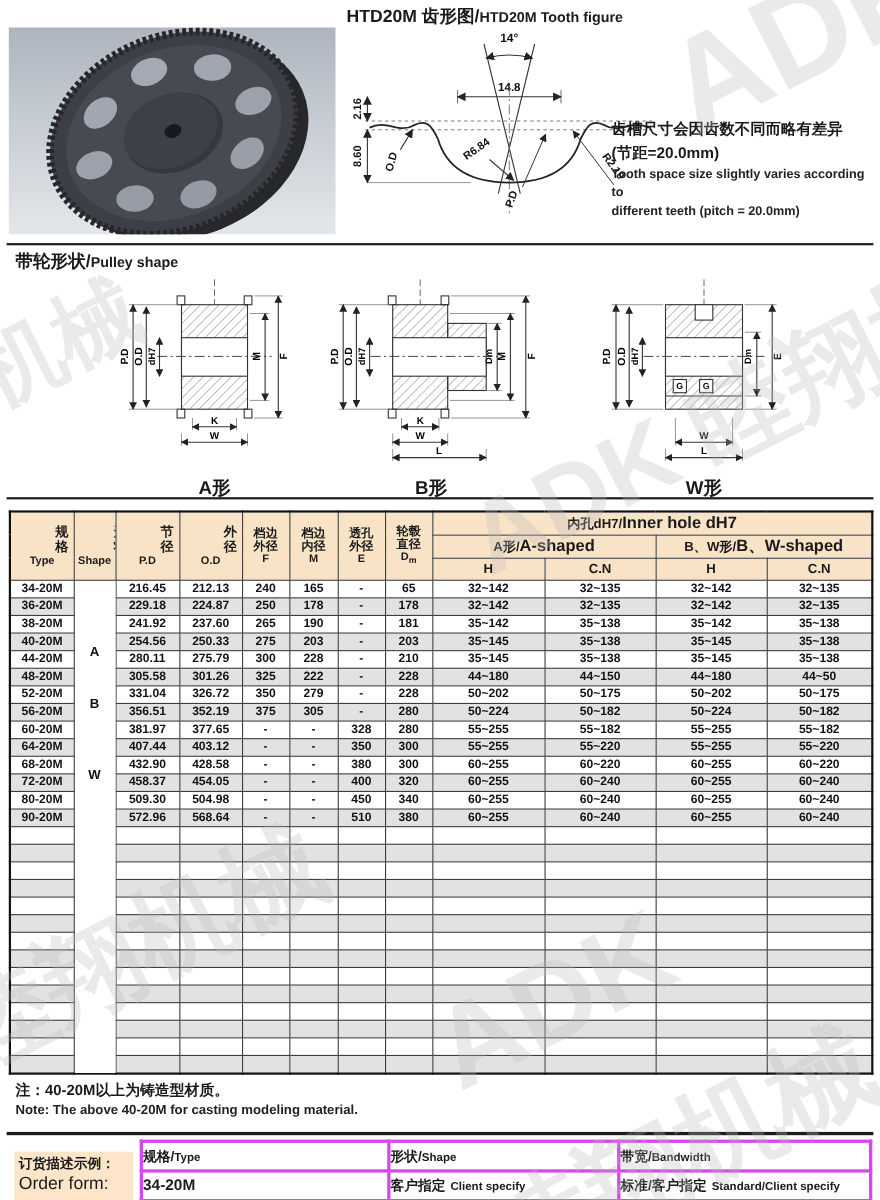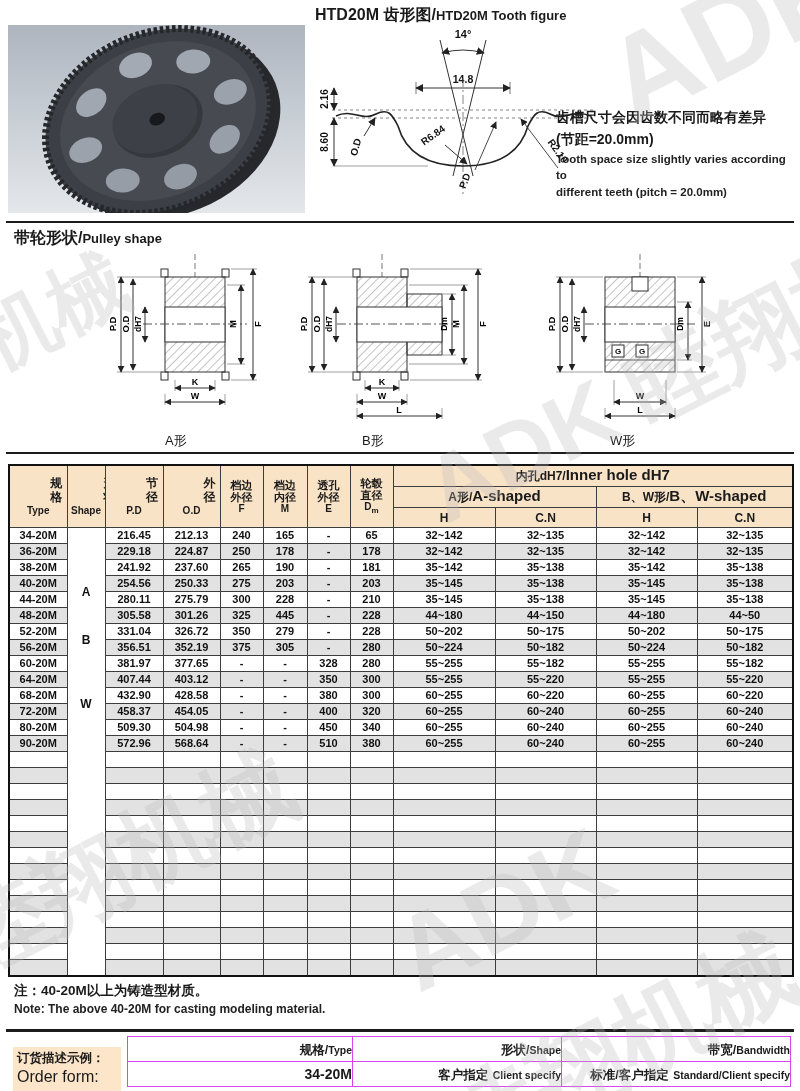--- a/index.html
+++ b/index.html
@@ -13,21 +13,21 @@
   .t-zh{font-size:16px;font-weight:bold;}
   .t-en{font-size:13px;font-weight:bold;}
   .tooth-note{left:556px;top:106px;width:240px;}
   .tooth-note .zh{font-size:14px;font-weight:bold;line-height:1.6;}
   .tooth-note .en{font-size:11.5px;font-weight:bold;line-height:1.45;color:#222;}
   .rule{left:6px;width:788px;height:2px;background:#1c1c1c;}
   .rule.thick{height:3px;}
 
   
   .sec-head{left:14px;top:228px;white-space:nowrap;}
-  .caption{top:432px;width:60px;text-align:left;font-size:13px;font-weight:normal;}
+  .caption{top:432px;width:60px;text-align:center;font-size:17px;font-weight:bold;}
 
   
   .tablewrap{left:8px;top:464px;}
   table.main{border-collapse:collapse;table-layout:fixed;width:784px;border:2px solid #111;}
   table.main th,table.main td{border:1px solid #3d3d3d;padding:0;text-align:center;vertical-align:middle;overflow:hidden;}
   table.main thead th{background:#f9e3c7;}
   .hr1{height:21px}.hr2{height:21px}.hr3{height:20px}
   .h-zh{display:block;font-size:12px;font-weight:bold;line-height:1.15;padding-left:36px;}
   .h-zh3{display:block;font-size:11px;font-weight:bold;line-height:1.1;}
   .h-en{display:block;font-size:10px;font-weight:bold;line-height:1.1;}
@@ -40,21 +40,21 @@
   td.shape-cell span{position:absolute;left:0;width:100%;height:16px;line-height:16px;font-size:12px;font-weight:bold;text-align:center;}
 
   
   .note-zh{left:14px;top:982px;font-size:13.5px;font-weight:bold;}
   .note-en{left:14px;top:1002px;font-size:12px;font-weight:bold;color:#222;}
   .of-label{left:13px;top:1047px;width:100px;height:44px;background:#fce5c9;padding:2px 4px;}
   .of-label .zh{font-size:12.5px;font-weight:bold;line-height:1.5;}
   .of-label .en{font-size:16px;font-weight:normal;}
   .of-tablewrap{left:127px;top:1036px;}
   table.order{border-collapse:collapse;table-layout:fixed;width:663px;border:1.5px solid #333;}
-  table.order td{border:1px solid #d946ef;text-align:right;vertical-align:middle;height:24px;padding:0;}
+  table.order td{border:3px solid #d946ef;text-align:left;vertical-align:middle;height:24px;padding:0;}
   .o-zh{font-size:12.5px;font-weight:bold;}
   .o-en{font-size:10.5px;font-weight:bold;}
   .o-val{font-size:14px;font-weight:bold;}
 
   
   .wm{position:absolute;z-index:9;pointer-events:none;font-weight:bold;color:rgba(185,185,185,0.30);
       white-space:nowrap;transform:rotate(-27deg);font-family:"Liberation Sans",sans-serif;}
 
   svg text{font-family:"Liberation Sans","DejaVu Sans",sans-serif;}
 </style>
@@ -417,21 +417,21 @@
             <td>35~145</td>
             <td>35~138</td>
             <td>35~145</td>
             <td>35~138</td>
           </tr>
           <tr class="stripe">
             <td>48-20M</td>
             <td>305.58</td>
             <td>301.26</td>
             <td>325</td>
-            <td>445</td>
+            <td>222</td>
             <td>-</td>
             <td>228</td>
             <td>44~180</td>
             <td>44~150</td>
             <td>44~180</td>
             <td>44~50</td>
           </tr>
           <tr>
             <td>52-20M</td>
             <td>331.04</td>

